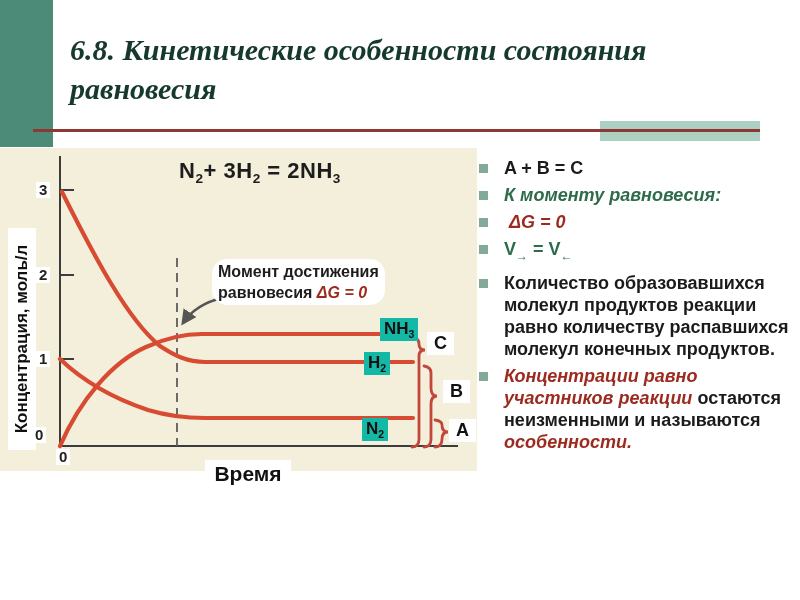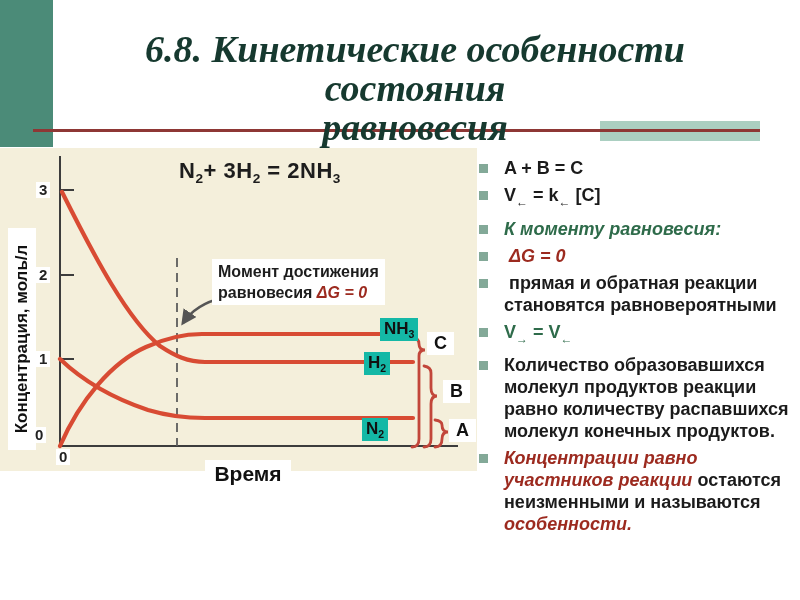--- a/index.html
+++ b/index.html
@@ -6,23 +6,23 @@
   .slide{
     position:relative;width:800px;height:600px;background:#ffffff;
     font-family:"Liberation Sans",sans-serif;overflow:hidden;
   }
   
   .side-bar{position:absolute;left:0;top:0;width:53px;height:147px;background:var(--teal);}
   .accent-rect{position:absolute;left:600px;top:121px;width:160px;height:20px;background:var(--accent-rect);}
   .rule{position:absolute;left:33px;top:129px;width:727px;height:3px;background:var(--rule-red);}
   
   .title{
-    position:absolute;left:70px;right:40px;top:30px;text-align:center;
+    position:absolute;left:70px;right:40px;top:30px;
     font-family:"Liberation Serif",serif;font-style:italic;font-weight:bold;
-    font-size:38px;line-height:39px;color:var(--title-green);
+    font-size:30px;line-height:39px;color:var(--title-green);
   }
   
   .chart-panel{position:absolute;left:0;top:148px;width:477px;height:323px;background:var(--beige);}
   .chart-svg{position:absolute;left:0;top:0;}
   .axis{stroke:#3c3c3c;stroke-width:2;fill:none;}
   .tickline{stroke:#3c3c3c;stroke-width:2;}
   .dashed{stroke:#5c5c5c;stroke-width:1.8;stroke-dasharray:9,6;fill:none;}
   .curve{stroke:var(--curve);stroke-width:4.2;fill:none;stroke-linecap:round;}
   .brace{stroke:#c2463a;stroke-width:2.8;fill:none;stroke-linecap:round;}
   .pointer{stroke:#555;stroke-width:2.4;fill:none;}
@@ -30,21 +30,21 @@
     font-size:22px;font-weight:bold;color:#1d1d1d;letter-spacing:.5px;}
   .equation sub{font-size:62%;}
   .ylabel{position:absolute;left:-89px;top:177px;width:222px;height:28px;
     transform:rotate(-90deg);background:#fff;text-align:center;
     font-size:17px;font-weight:bold;line-height:28px;color:#111;}
   .tick{position:absolute;font-size:15px;font-weight:bold;background:#fff;
     padding:0 3px;line-height:16px;color:#222;}
   .xlabel{position:absolute;left:205px;top:312px;width:86px;text-align:center;
     background:#fff;font-size:21px;font-weight:bold;padding:2px 0;color:#111;}
   .annotation{position:absolute;left:212px;top:111px;background:#fff;
-    font-size:16px;font-weight:bold;line-height:21px;padding:2px 6px;color:#1d1d1d;}
+    font-size:16px;font-weight:bold;line-height:21px;padding:2px 6px;color:#1d1d1d;border-radius:15px;}
   .clabel{position:absolute;background:#14b8a6;font-size:17px;font-weight:bold;
     padding:1px 4px;color:#111;}
   .clabel sub{font-size:62%;}
   .blabel{position:absolute;background:#fff;font-size:18px;font-weight:bold;
     padding:1px 7px;color:#111;}
   
   .bullets{position:absolute;left:479px;top:157px;width:316px;margin:0;padding:0;list-style:none;}
   .bullet-item{position:relative;padding-left:25px;margin:0 0 5px 0;
     font-size:18px;font-weight:bold;line-height:22px;}
   .bullet-square{position:absolute;left:0;top:7px;width:9px;height:9px;background:var(--bullet);}
@@ -118,22 +118,22 @@
     <div class="clabel" style="left:362px;top:270px;"><span>N</span><sub>2</sub></div>
 
     <div class="blabel" style="left:427px;top:184px;">C</div>
     <div class="blabel" style="left:443px;top:232px;">B</div>
     <div class="blabel" style="left:449px;top:271px;">A</div>
   </div>
 
   <ul class="bullets">
       <li class="bullet-item"><span class="bullet-square"></span><span class="bullet-text"><span class="c-black">A + B = C</span></span></li>
       <li class="bullet-item"><span class="bullet-square"></span></li>
-      <li class="bullet-item"><span class="bullet-square"></span><span class="bullet-text"><span class="c-black">V</span><sub class="c-black">←</sub><span class="c-black"> = k</span><sub class="c-black">←</sub><span class="c-black"> [C]</span></span></li>
+      <li class="bullet-item"><span class="bullet-square"></span></li>
       <li class="bullet-item"><span class="bullet-square"></span><span class="bullet-text"><span class="c-green it">К моменту равновесия:</span></span></li>
       <li class="bullet-item"><span class="bullet-square"></span><span class="bullet-text"><span class="c-red it"> ΔG = 0</span></span></li>
-      <li class="bullet-item"><span class="bullet-square"></span><span class="bullet-text"><span class="c-black"> прямая и обратная реакции становятся равновероятными</span></span></li>
+      <li class="bullet-item"><span class="bullet-square"></span></li>
       <li class="bullet-item"><span class="bullet-square"></span><span class="bullet-text"><span class="c-green">V</span><sub class="c-green">→</sub><span class="c-green"> = V</span><sub class="c-green">←</sub></span></li>
       <li class="bullet-item"><span class="bullet-square"></span><span class="bullet-text"><span class="c-black">Количество образовавшихся молекул продуктов реакции равно количеству распавшихся молекул конечных продуктов.</span></span></li>
       <li class="bullet-item"><span class="bullet-square"></span><span class="bullet-text"><span class="c-red it">Концентрации равно участников реакции </span><span class="c-black">остаются неизменными и называются </span><span class="c-red it">особенности.</span></span></li>
     </ul>
 
 </div>
 
 </body></html>

